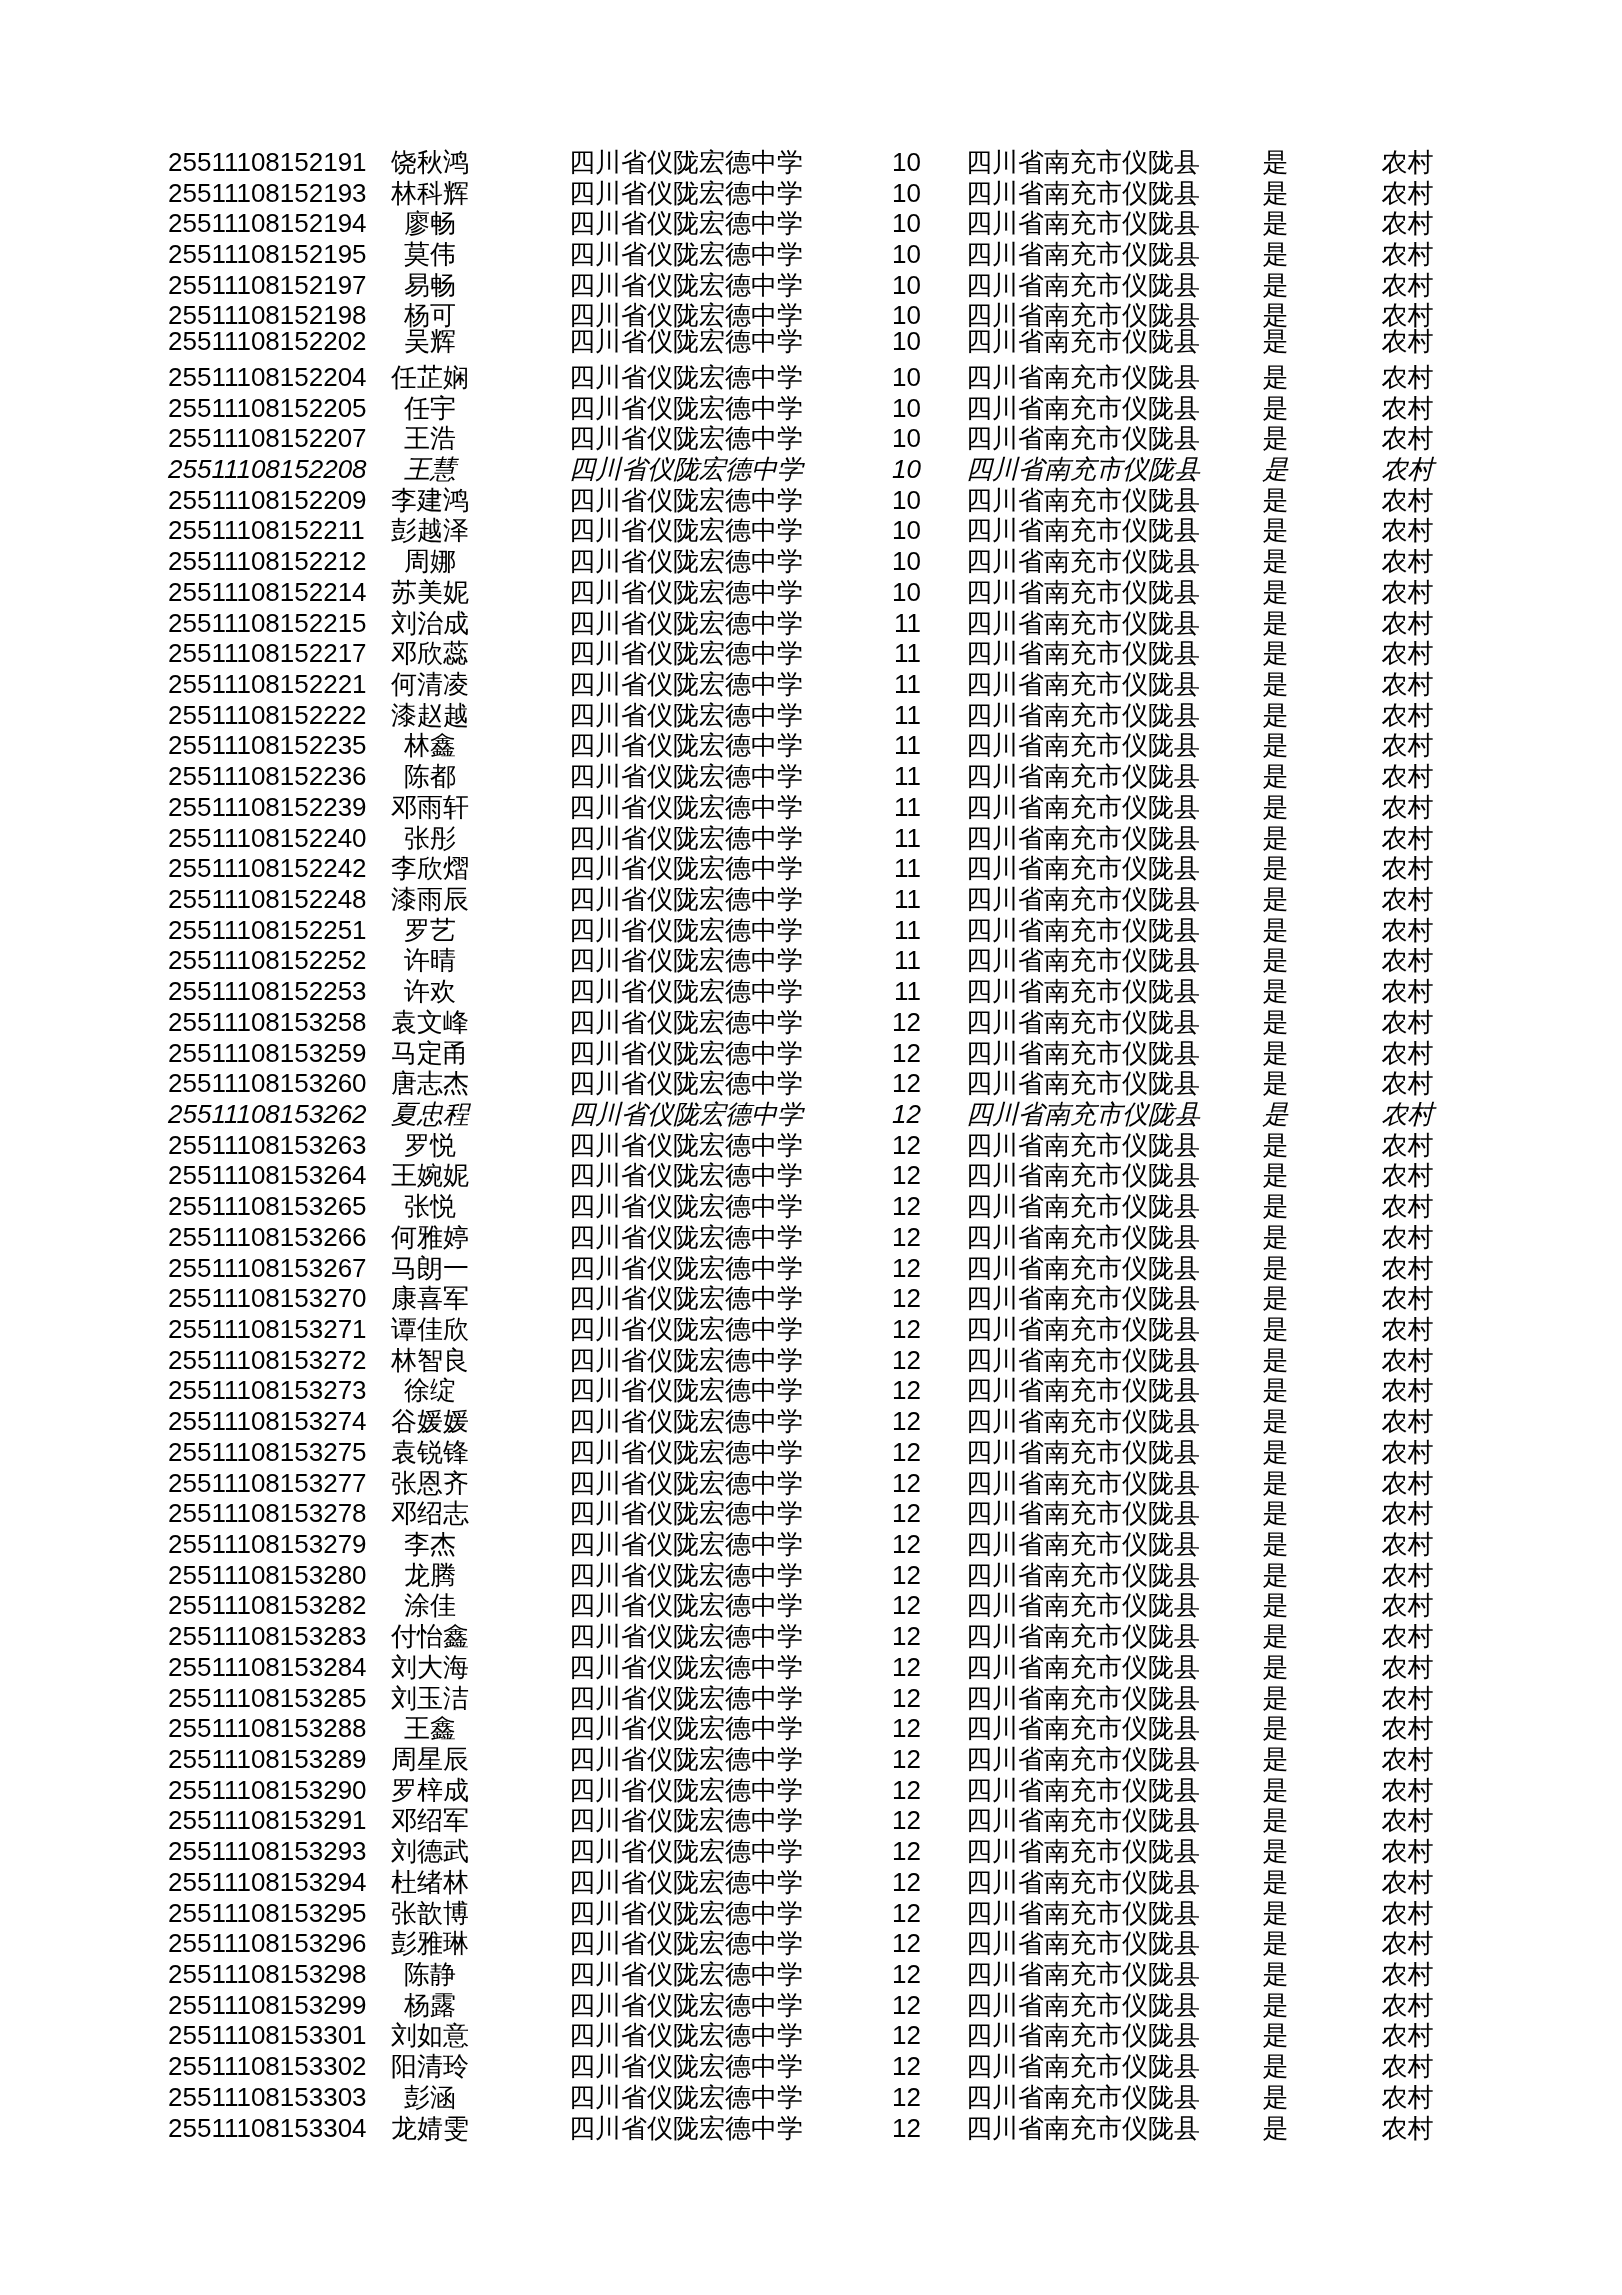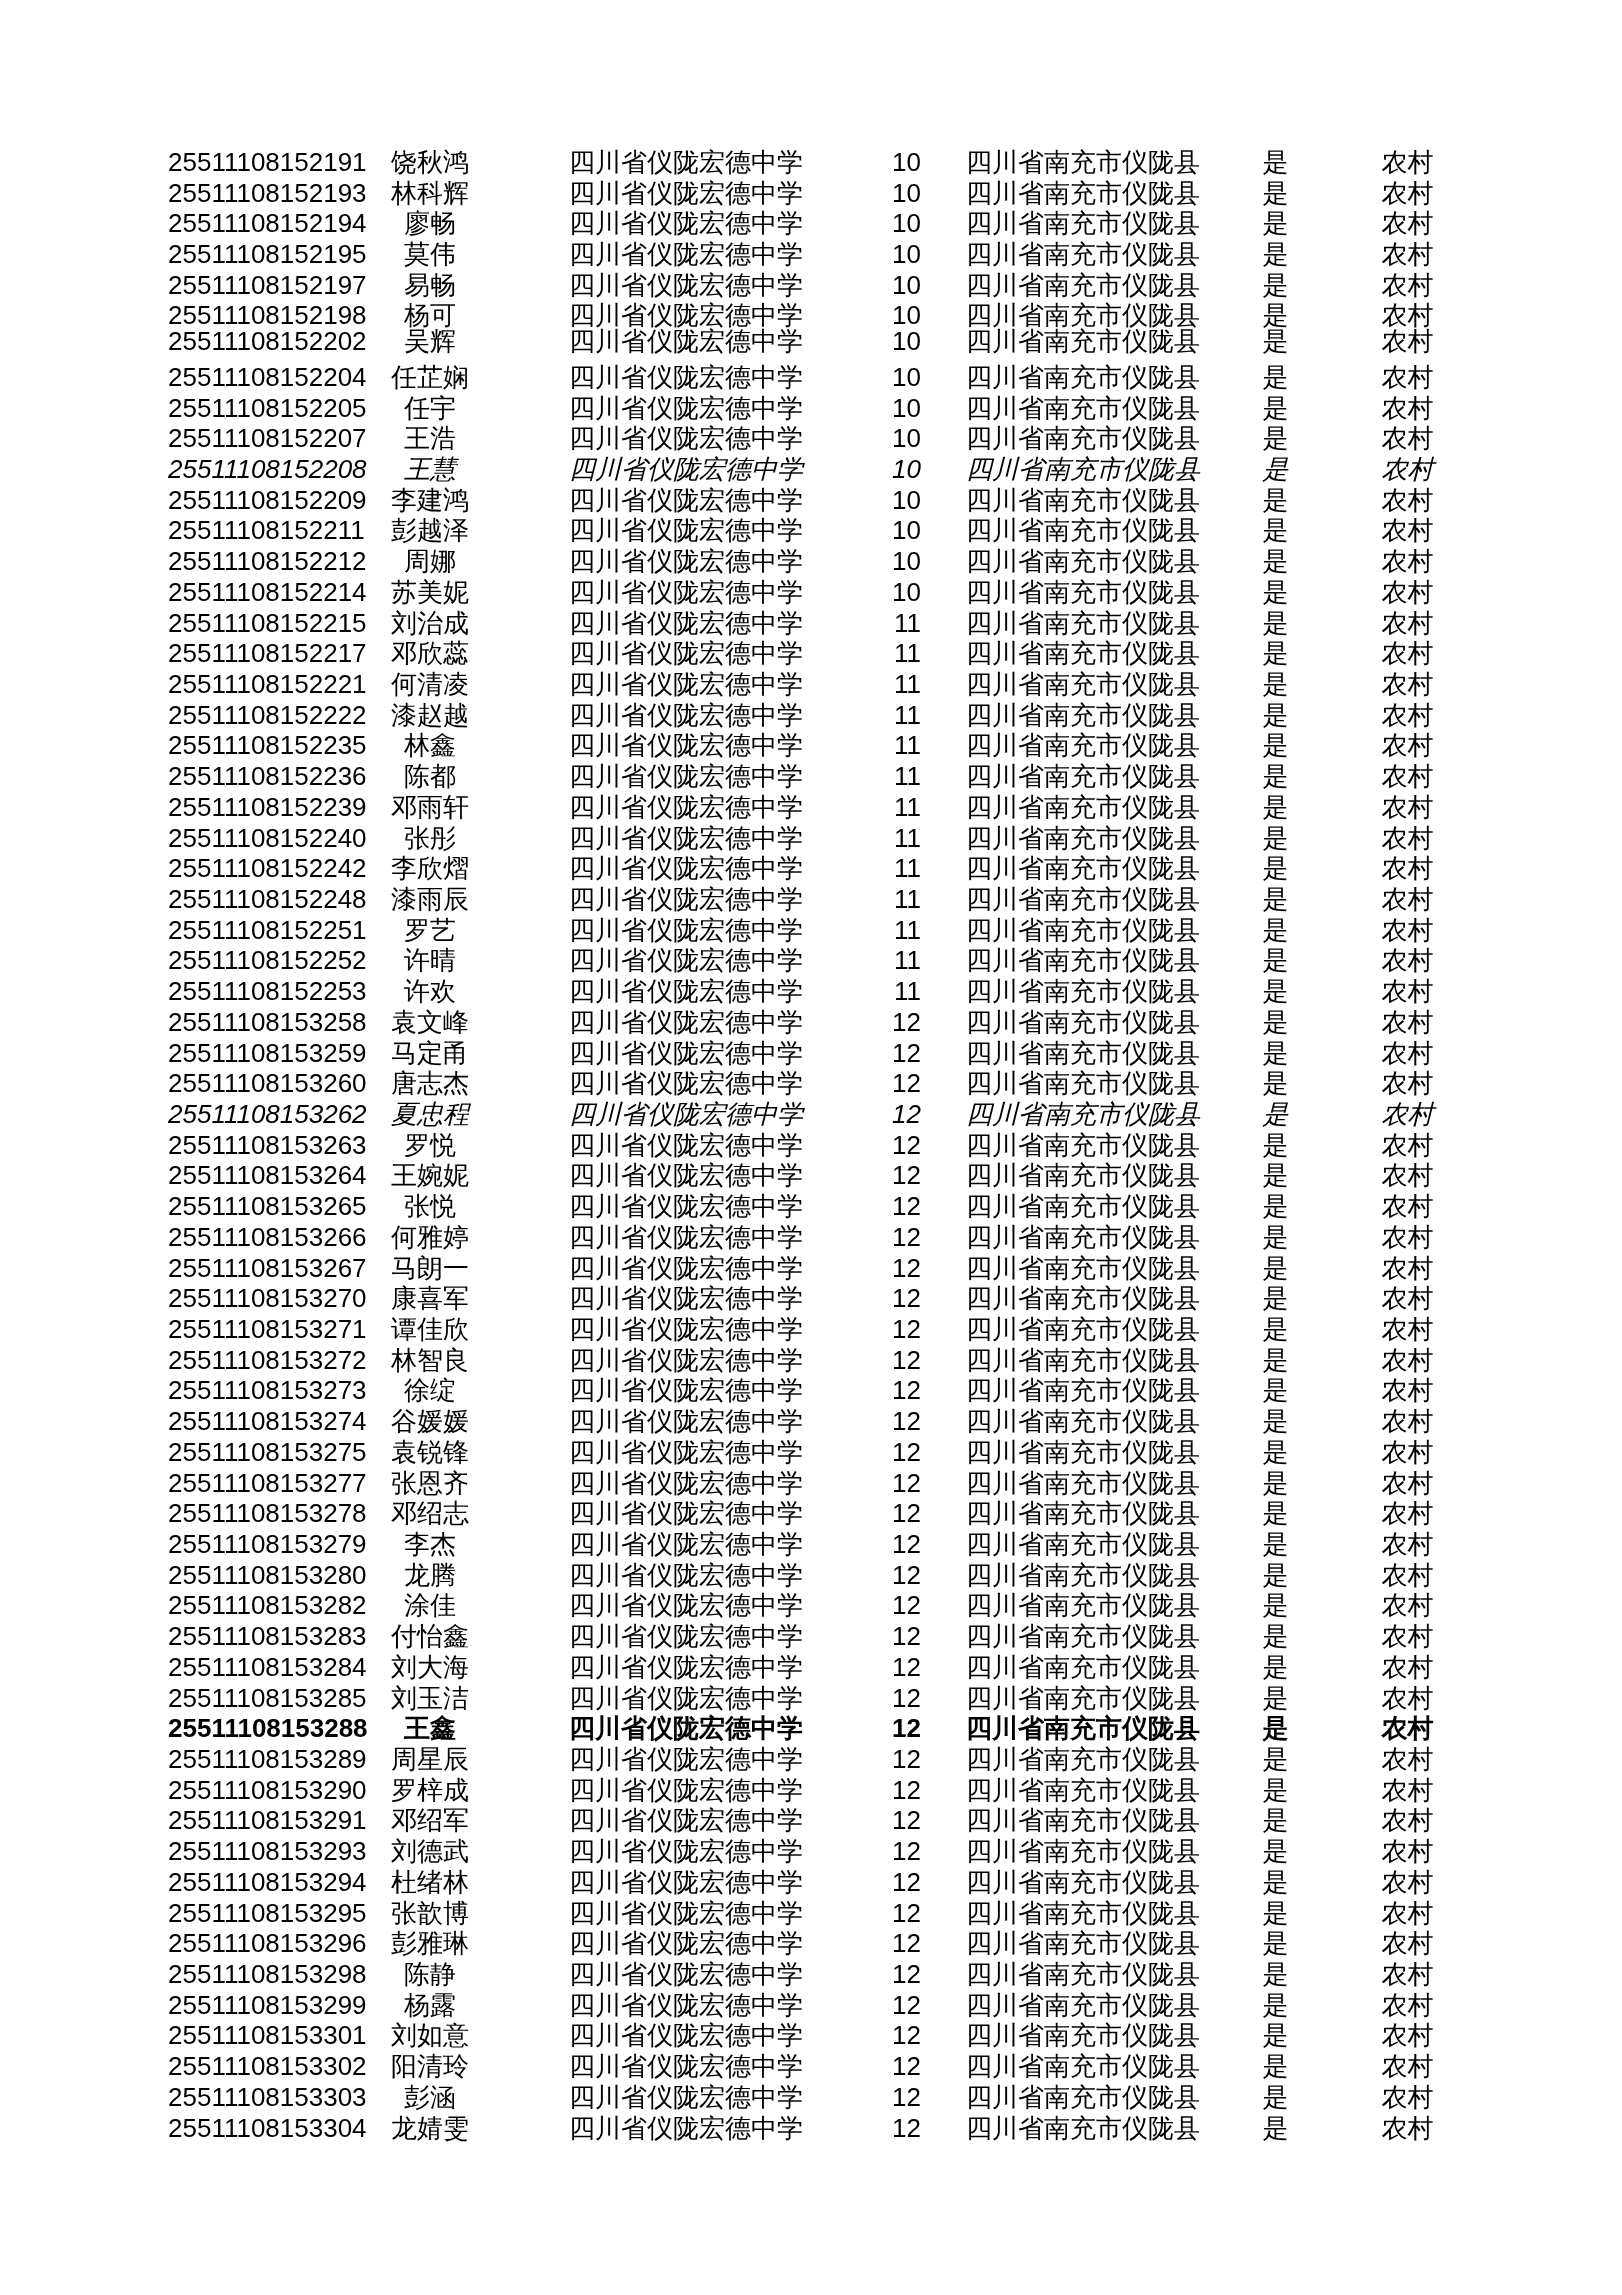--- a/index.html
+++ b/index.html
@@ -543,21 +543,21 @@
   <div class="row" style="top: 1683px;">
     <span class="cell num c-id">25511108153285</span>
     <span class="cell cjk c-name">刘玉洁</span>
     <span class="cell cjk c-school">四川省仪陇宏德中学</span>
     <span class="cell num c-grade">12</span>
     <span class="cell cjk c-region">四川省南充市仪陇县</span>
     <span class="cell cjk c-yes">是</span>
     <span class="cell cjk c-rural">农村</span>
   </div>
 
-  <div class="row" style="top: 1713px; font-weight: bold;">
+  <div class="row" style="top: 1713px;">
     <span class="cell num c-id">25511108153288</span>
     <span class="cell cjk c-name">王鑫</span>
     <span class="cell cjk c-school">四川省仪陇宏德中学</span>
     <span class="cell num c-grade">12</span>
     <span class="cell cjk c-region">四川省南充市仪陇县</span>
     <span class="cell cjk c-yes">是</span>
     <span class="cell cjk c-rural">农村</span>
   </div>
 
   <div class="row" style="top: 1744px;">

